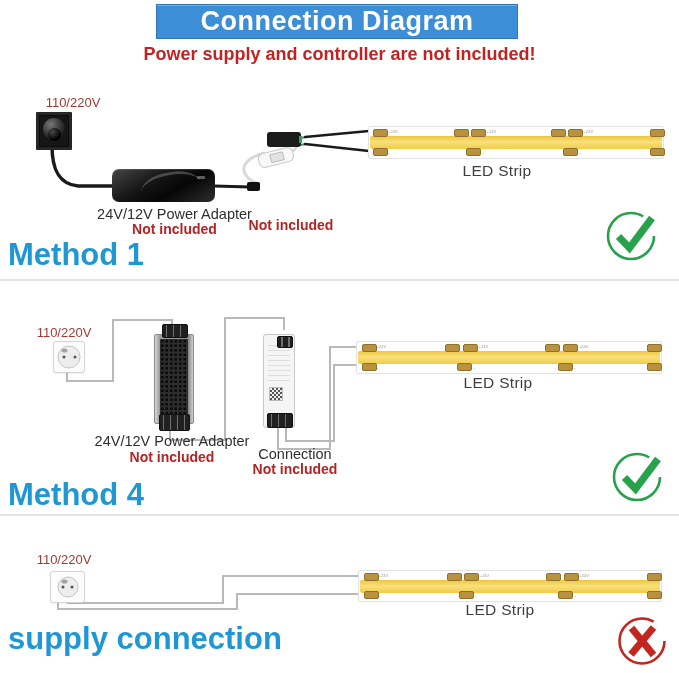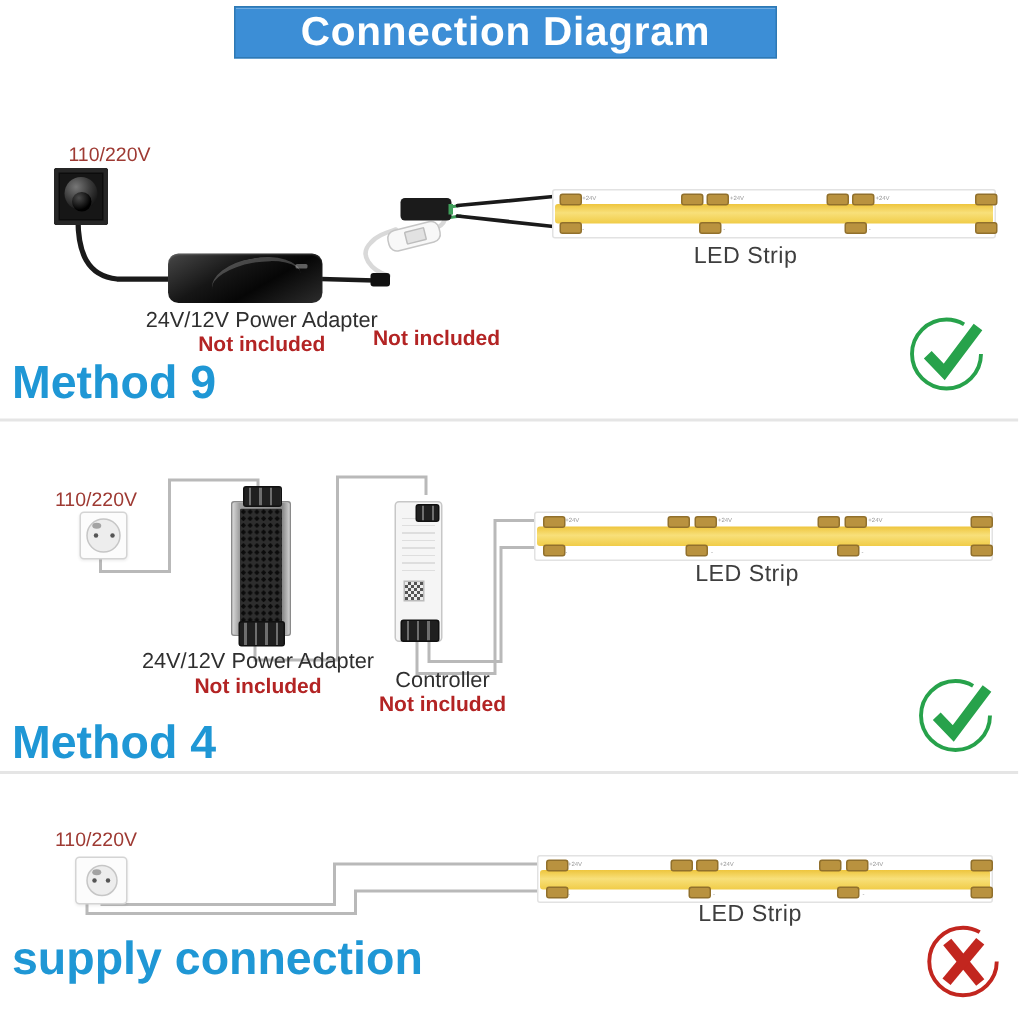--- a/index.html
+++ b/index.html
@@ -111,20 +111,21 @@
     </g>
     <g fill="none" stroke="#b9b9b9" stroke-width="2" stroke-linejoin="miter">
       <path d="M68,601 L68,603 L223,603 L223,576 L359,576"></path>
       <path d="M58,601 L58,609 L237,609 L237,594 L359,594"></path>
     </g>
   </svg>
 
   <div class="title-bar">
     <span>Connection Diagram</span>
   </div>
+  <div class="warning">Power supply and controller are not included!</div>
 
   <div class="abs" style="left:0;top:0;right:0;bottom:0;">
     <div class="lbl voltage" style="left:28px;top:96px;width:90px;">110/220V</div>
 
     <div class="socket-black" style="left:36px;top:112px;width:36px;height:38px;">
       <div class="sb-circle"></div>
       <div class="sb-plug"></div>
     </div>
 
     <div class="adapter" style="left:112px;top:169px;width:103px;height:33px;"></div>
@@ -149,21 +150,21 @@
         <span class="pad bot" style="left: 95.5%;"></span>
         <span class="pmark top" style="left: 6.5%;">+24V</span>
         <span class="pmark top" style="left: 40%;">+24V</span>
         <span class="pmark top" style="left: 73%;">+24V</span>
         <span class="pmark bot" style="left: 6.5%;">-</span>
         <span class="pmark bot" style="left: 38.5%;">-</span>
         <span class="pmark bot" style="left: 71.5%;">-</span>
       </div>
     <div class="lbl strip-label" style="left:412px;top:162px;width:170px;">LED Strip</div>
 
-    <div class="method-title abs" style="left:8px;top:237px;">Method 9</div>
+    <div class="method-title abs" style="left:8px;top:237px;">Method 1</div>
 
     <svg class="mark" style="left:606px;top:207px;" width="54" height="56" viewBox="0 0 54 56">
       <circle cx="25" cy="29" r="23" fill="none" stroke="#27a24b" stroke-width="2.6" stroke-dasharray="120.5 24"></circle>
       <path d="M12.5 29.5 L23.5 41 L46 11" fill="none" stroke="#27a24b" stroke-width="7.2"></path>
     </svg>
 
     <div class="divider" style="top:279px;"></div>
   </div>
 
   <div class="abs" style="left:0;top:0;right:0;bottom:0;">
@@ -182,21 +183,21 @@
     <div class="terminal" style="left:162px;top:324px;width:24px;height:12px;"></div>
     <div class="terminal" style="left:159px;top:414px;width:29px;height:15px;"></div>
     <div class="lbl dev-label" style="left:82px;top:433px;width:180px;">24V/12V Power Adapter</div>
     <div class="lbl note" style="left:82px;top:449px;width:180px;">Not included</div>
 
     <div class="ctrl" style="left:263px;top:334px;width:30px;height:92px;">
       <div class="ctrl-qr" style="left:5px;top:52px;"></div>
     </div>
     <div class="terminal" style="left:277px;top:336px;width:14px;height:10px;"></div>
     <div class="terminal" style="left:267px;top:413px;width:24px;height:13px;"></div>
-    <div class="lbl dev-label" style="left:225px;top:446px;width:140px;">Controller</div>
+    <div class="lbl dev-label" style="left:225px;top:446px;width:140px;">Connection</div>
     <div class="lbl note" style="left:225px;top:461px;width:140px;">Not included</div>
 
     <div class="led-strip" style="left:356px;top:341px;width:304px;height:31px;">
         <span class="pad top" style="left: 1.5%;"></span>
         <span class="pad top" style="left: 29%;"></span>
         <span class="pad top" style="left: 34.8%;"></span>
         <span class="pad top" style="left: 62%;"></span>
         <span class="pad top" style="left: 67.8%;"></span>
         <span class="pad top" style="left: 95.5%;"></span>
         <span class="pad bot" style="left: 1.5%;"></span>

